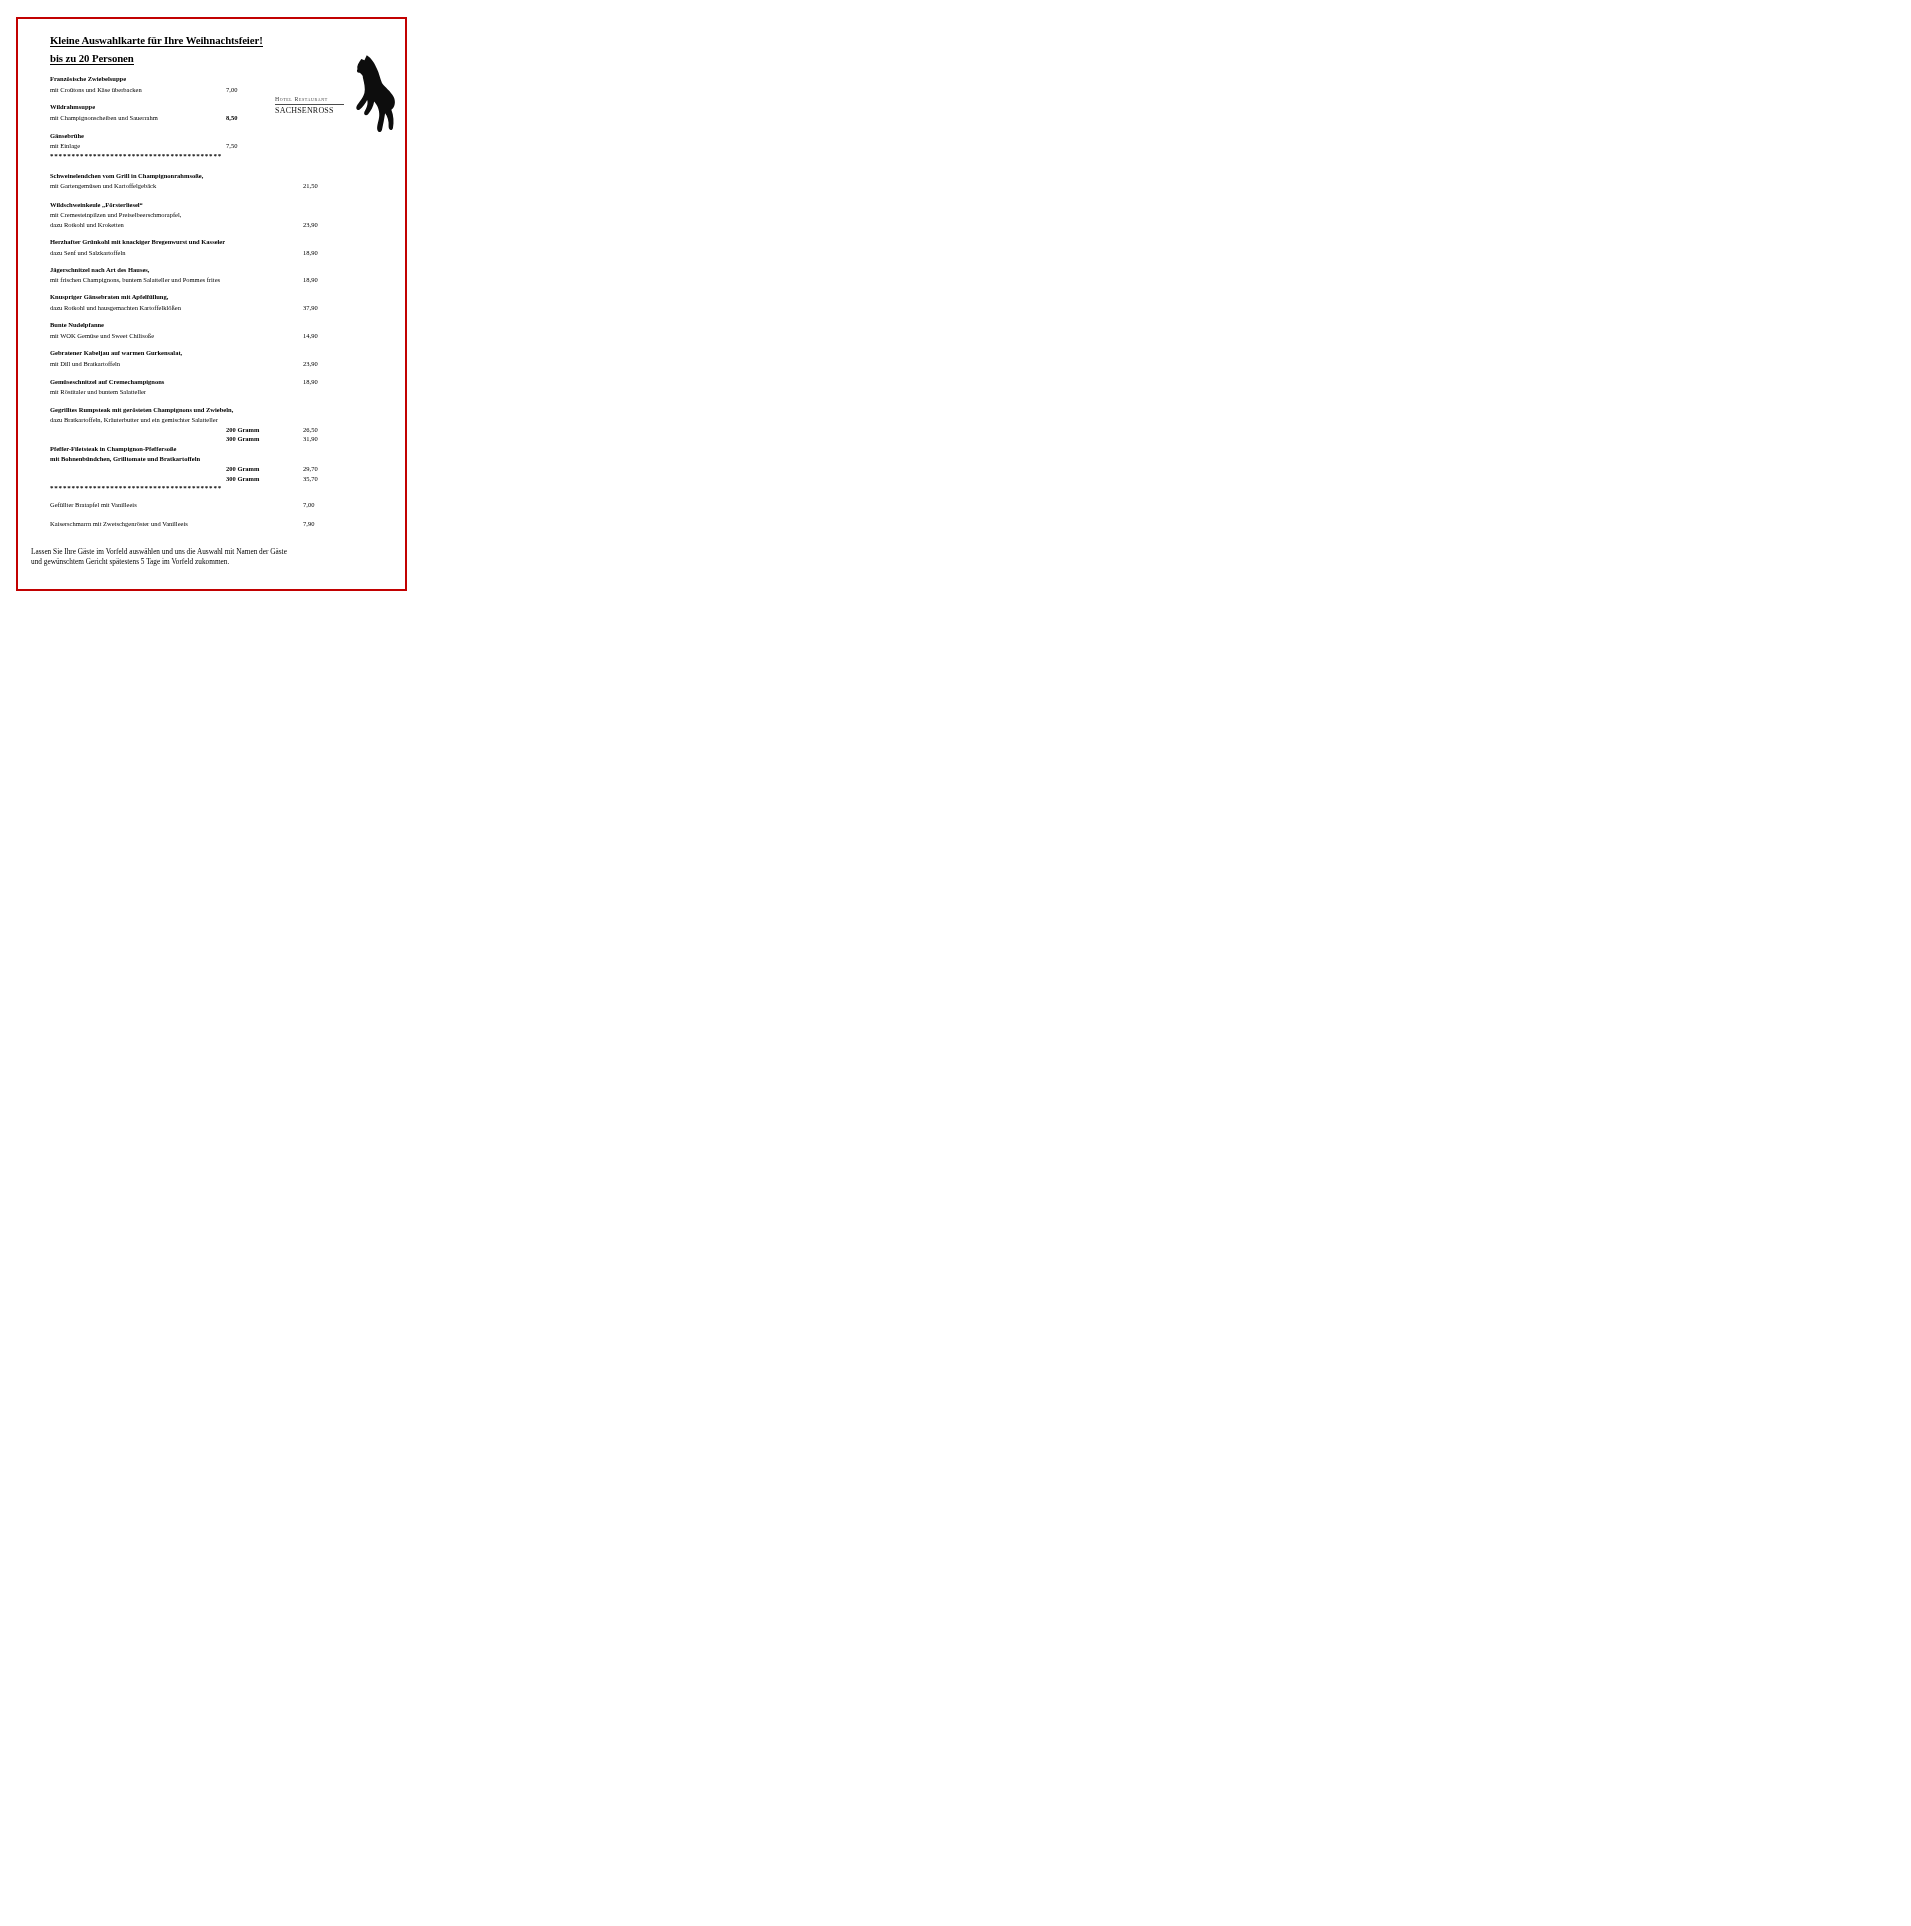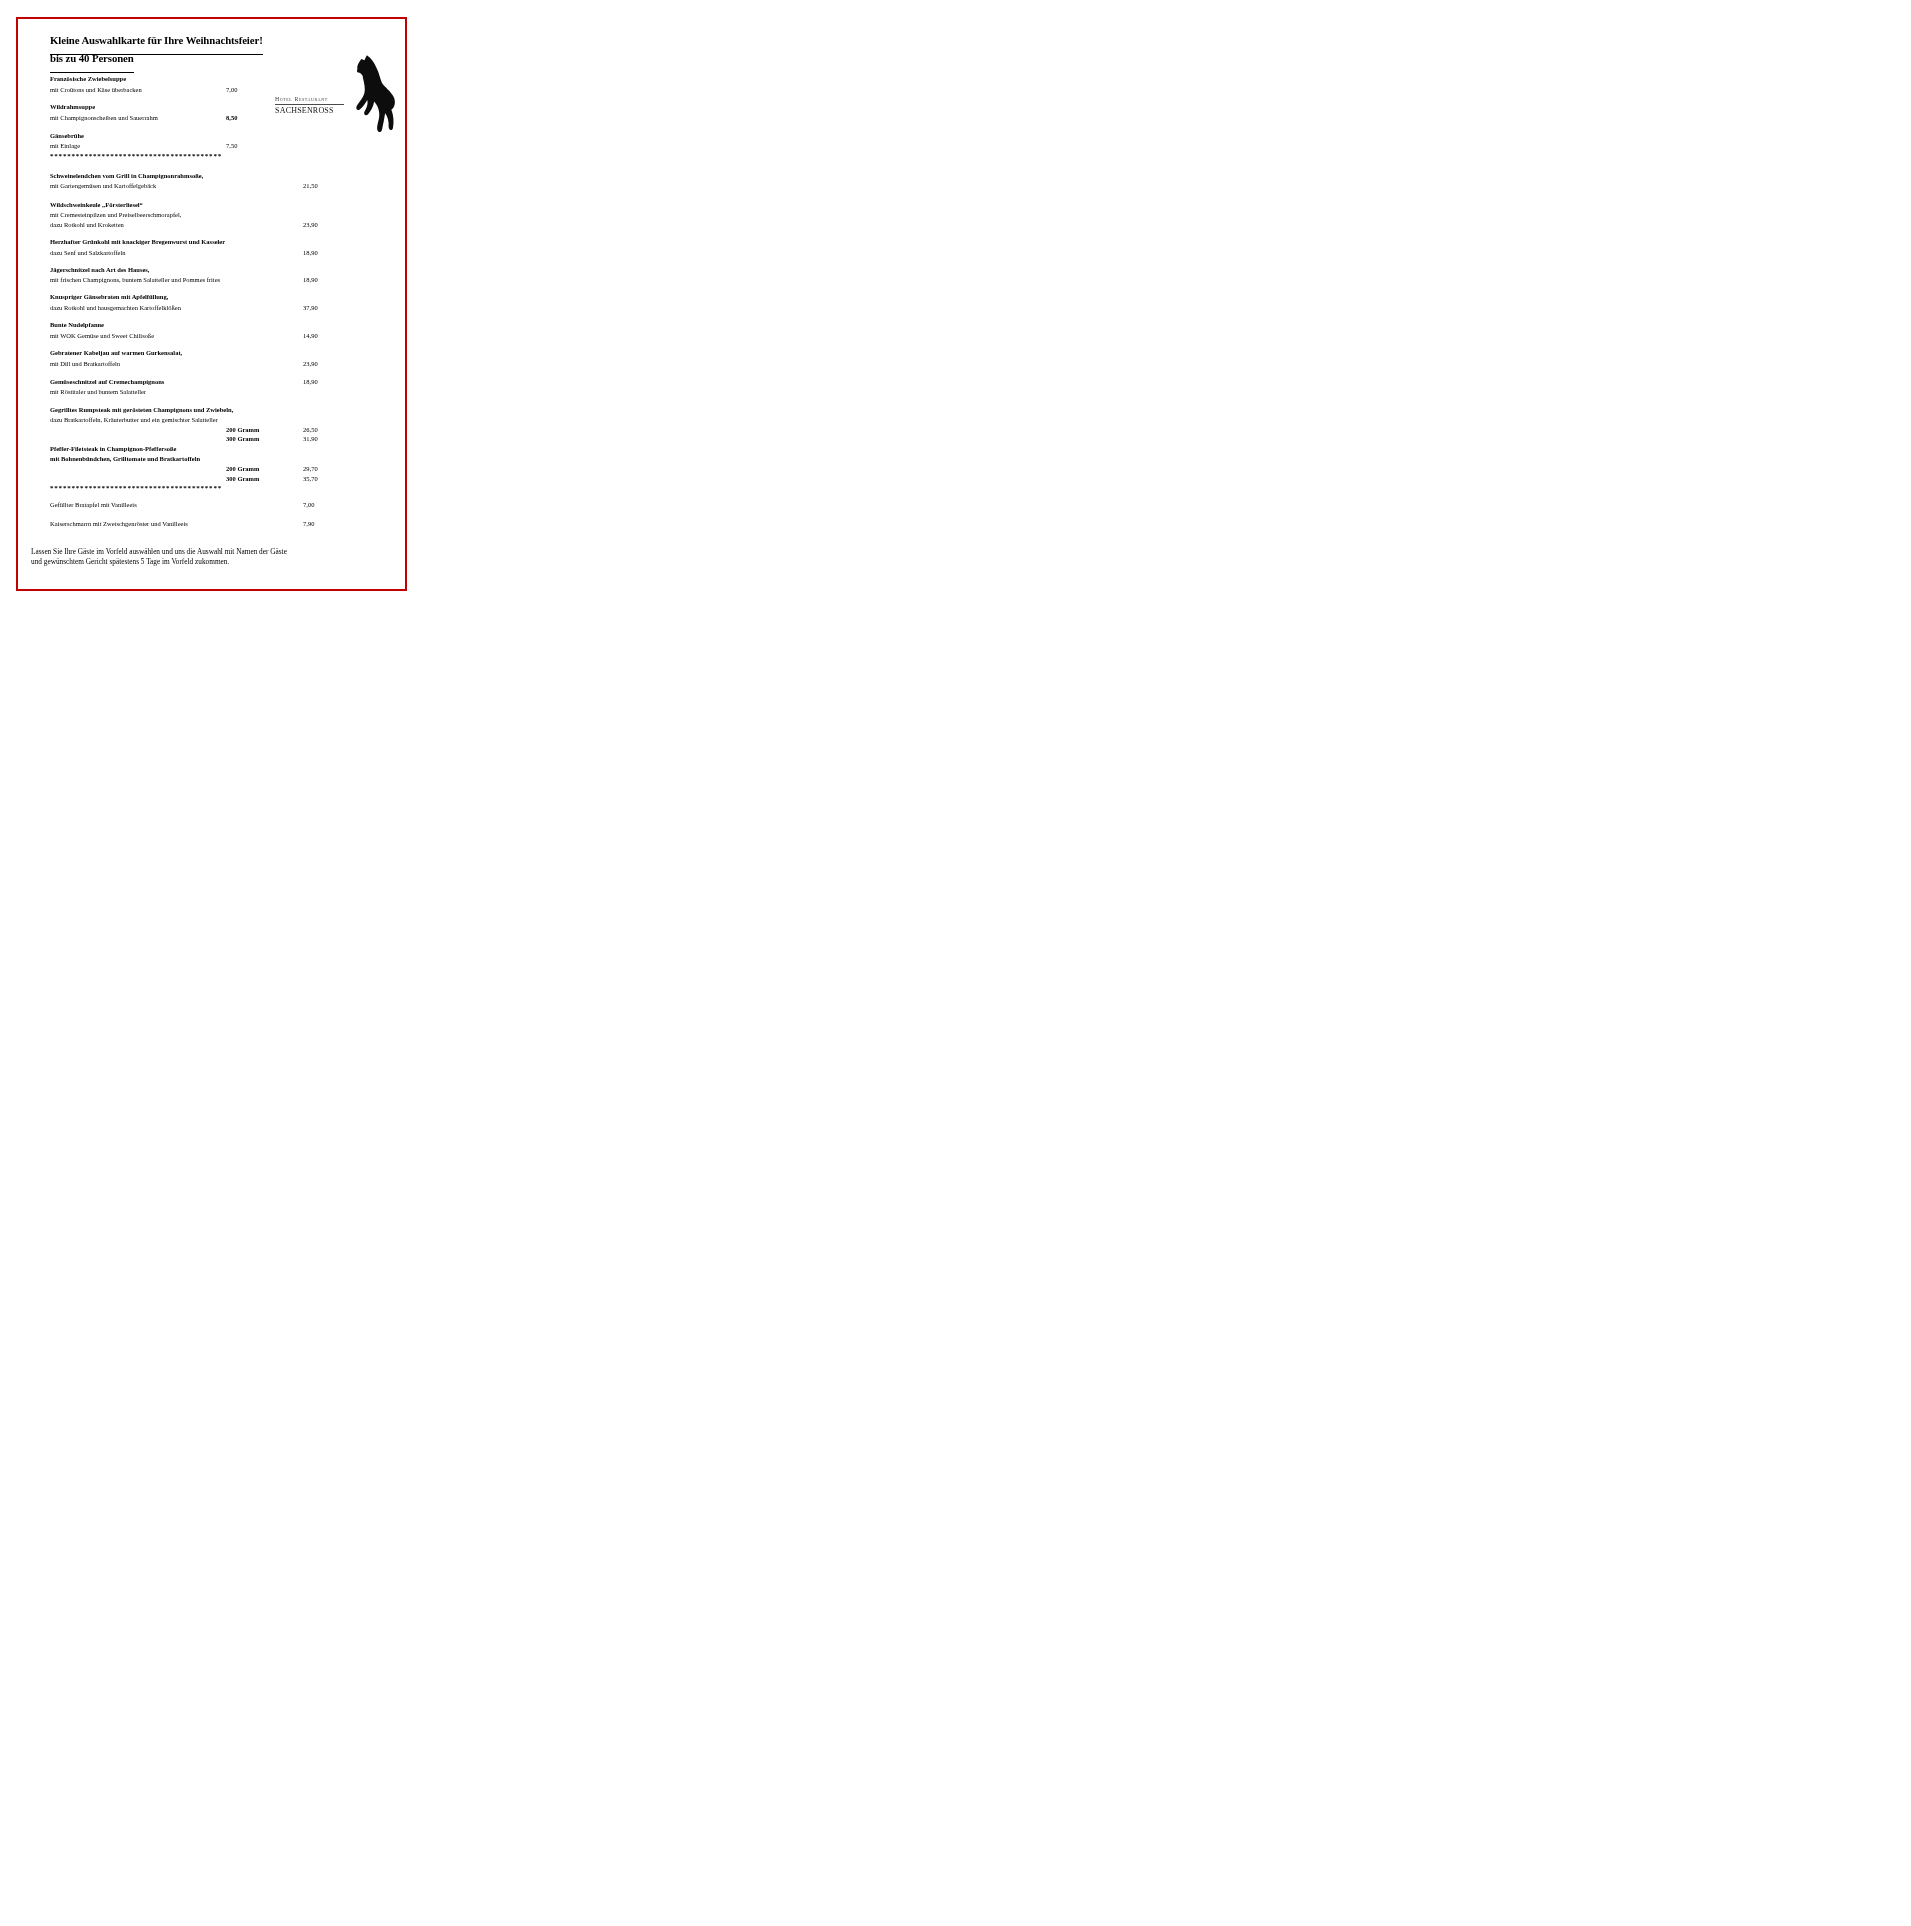--- a/index.html
+++ b/index.html
@@ -22,21 +22,21 @@
   .t{font-size:6.5px;line-height:8.5px;white-space:nowrap;}
   .dish{font-weight:600;}
   .desc{font-weight:400;}
   .tab1{position:absolute;left:176px;top:0;}
   .tab2{position:absolute;left:253px;top:0;}
   .bold{font-weight:700;}
   .title-line{
     position:absolute;left:50px;
     font-size:10.8px;font-weight:700;letter-spacing:-0.1px;
     line-height:12.3px;white-space:nowrap;
-    border-bottom:1.5px solid #000;padding-bottom:8px;
+    border-bottom:1.5px solid #000;padding-bottom:0;
   }
   .stars{
     position:absolute;left:50px;
     font-size:7px;font-weight:700;letter-spacing:0.8px;
     white-space:nowrap;
   }
   .brand-top{
     position:absolute;left:275px;top:96px;width:69px;
     font-size:5.8px;letter-spacing:0.6px;color:#3c3c3c;
     font-variant:small-caps;white-space:nowrap;
@@ -57,21 +57,21 @@
   }
 </style>
 </head>
 <body>
 
 <div class="page">
 
   <div class="frame"></div>
 
   <div class="title-line" style="top:34px">Kleine Auswahlkarte für Ihre Weihnachtsfeier!</div>
-  <div class="title-line" style="top:52px">bis zu 40 Personen</div>
+  <div class="title-line" style="top:52px">bis zu 20 Personen</div>
 
   <div class="brand-top">Hotel Restaurant</div>
   <div class="brand-rule"></div>
   <div class="brand-name">SACHSENROSS</div>
   <div class="horse">
     <svg viewBox="0 0 140 205" width="55" height="80" xmlns="http://www.w3.org/2000/svg">
       <path fill="#0d0d0d" d="M63,3 L57,16 L49,13 C42,22 37,31 39,39 C36,44 39,49 45,48
         C49,52 54,55 53,60 C56,74 60,88 57,100 C52,116 42,124 37,134 C34,141 39,146 45,142
         C53,136 60,127 64,118 C67,127 63,138 57,148 C54,155 60,160 66,155 C74,146 80,134 82,122
         C90,131 96,144 95,158 C94,172 88,184 90,194 C92,202 100,202 102,194 C105,180 108,166 110,152

